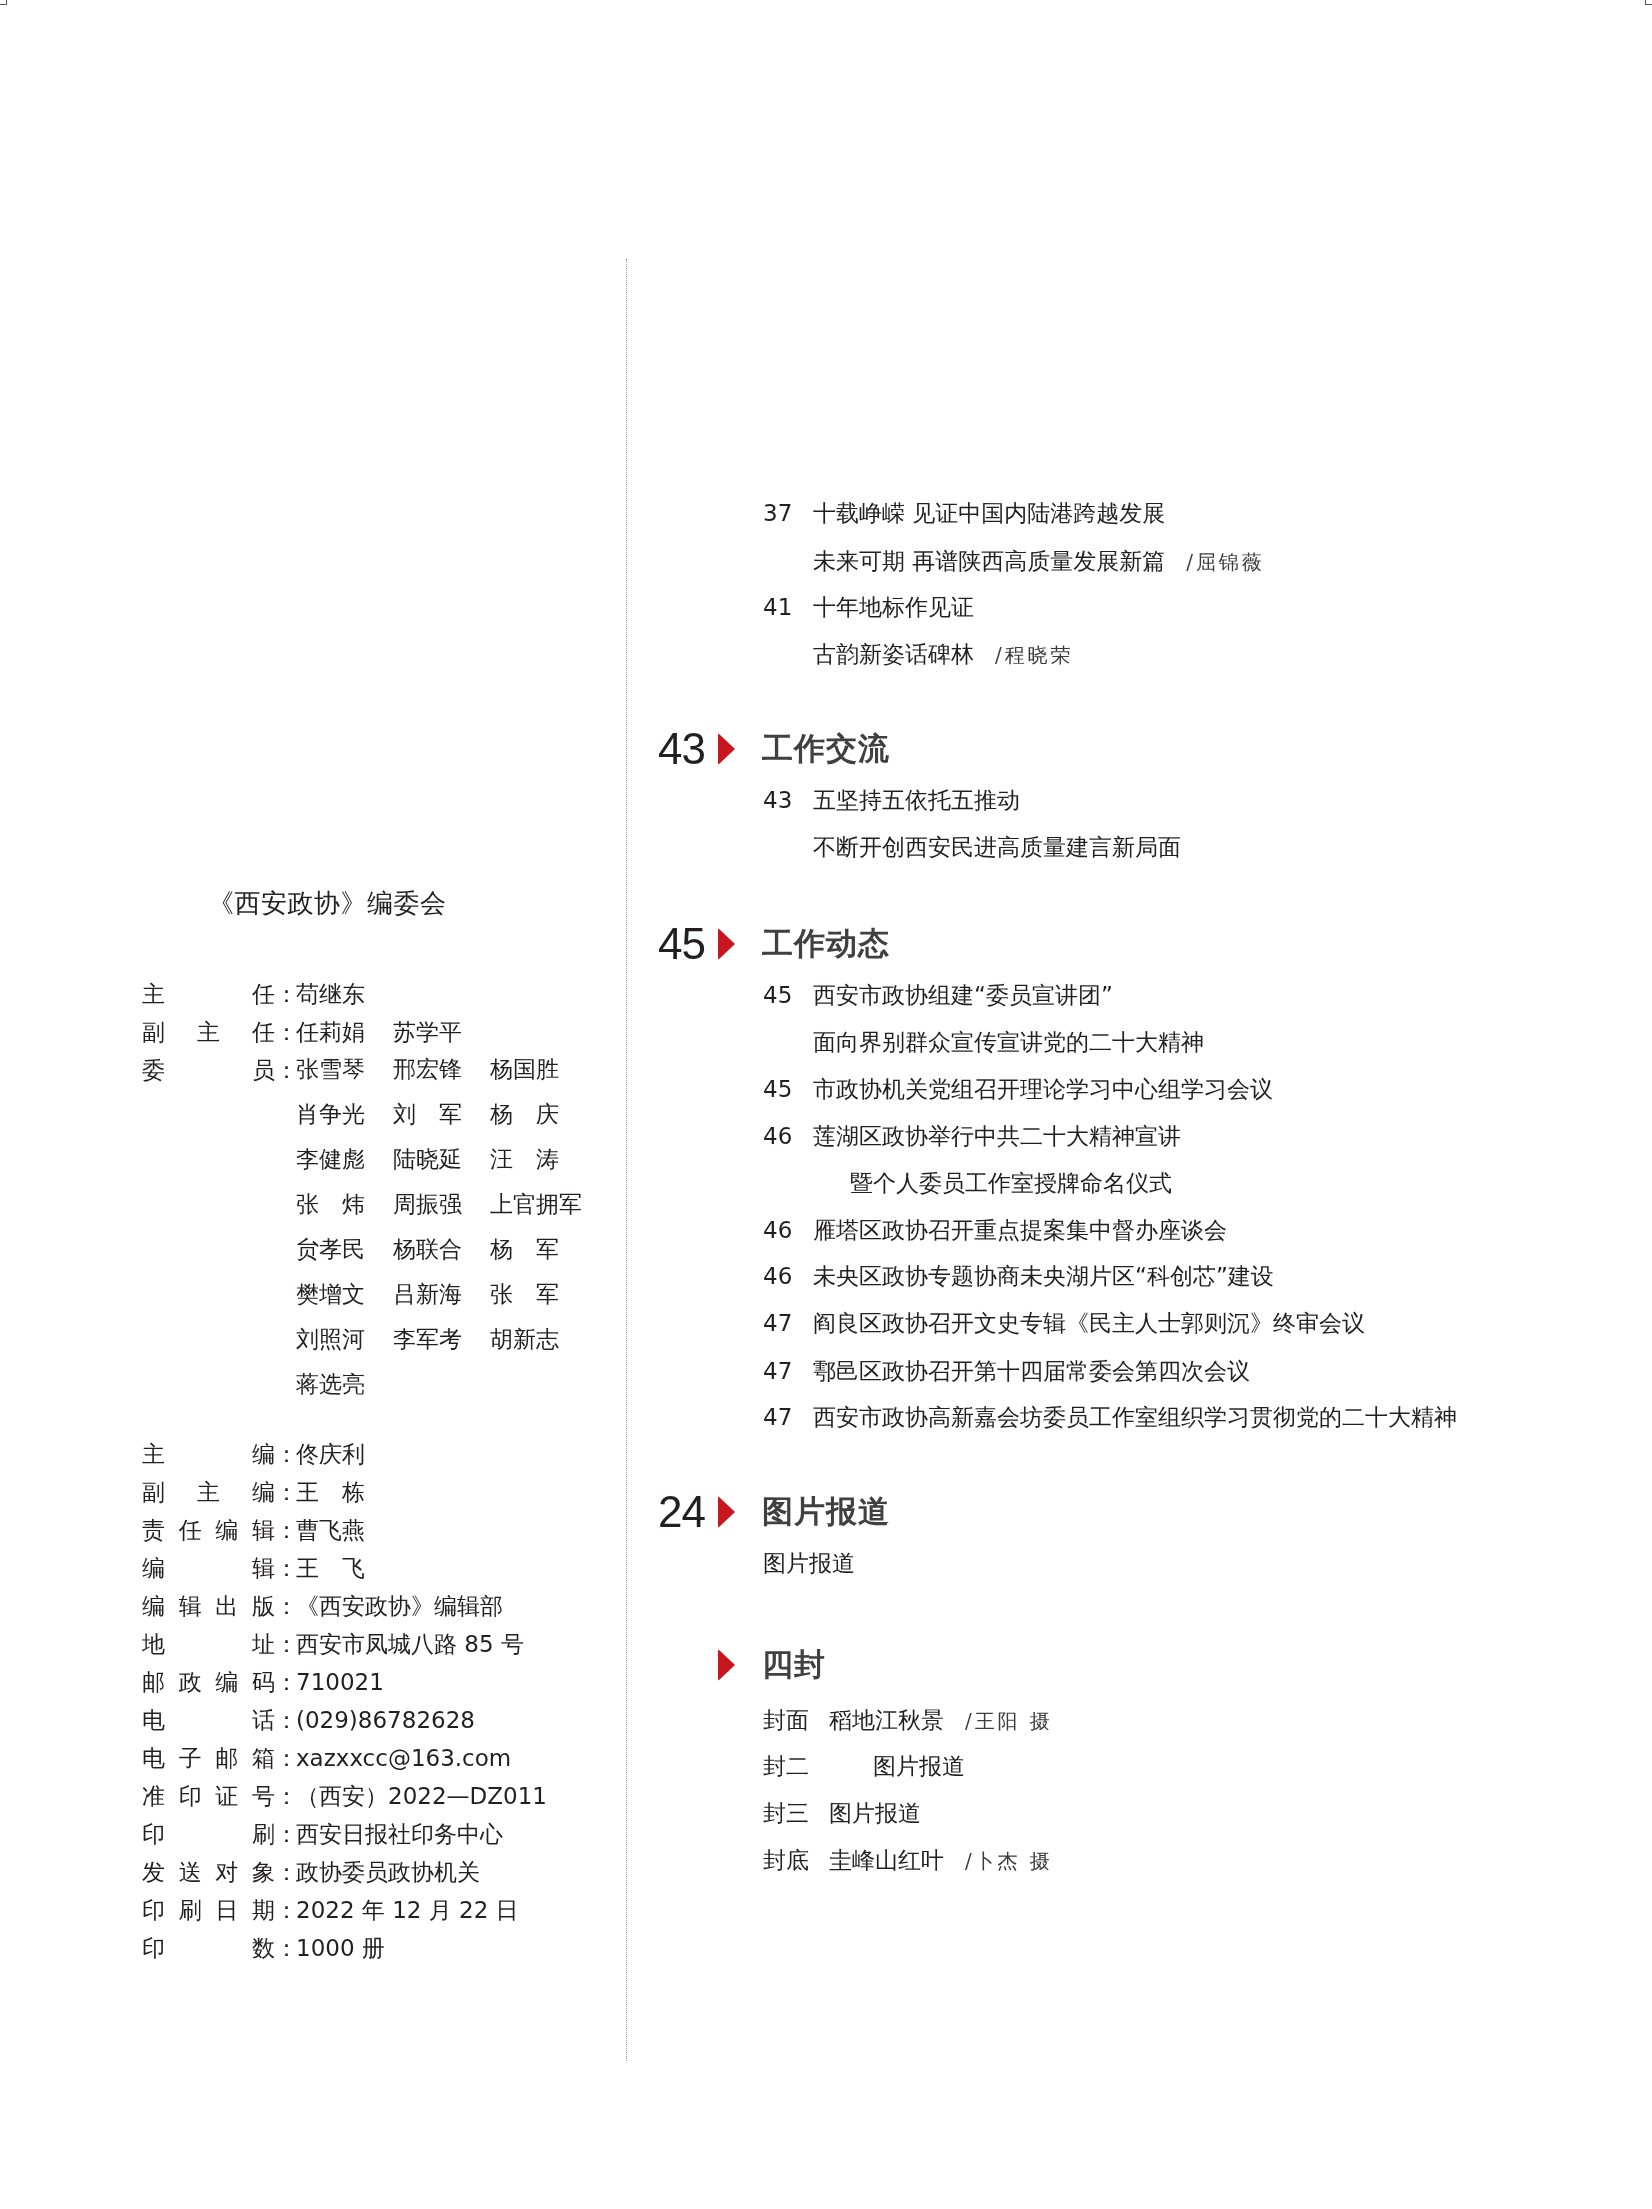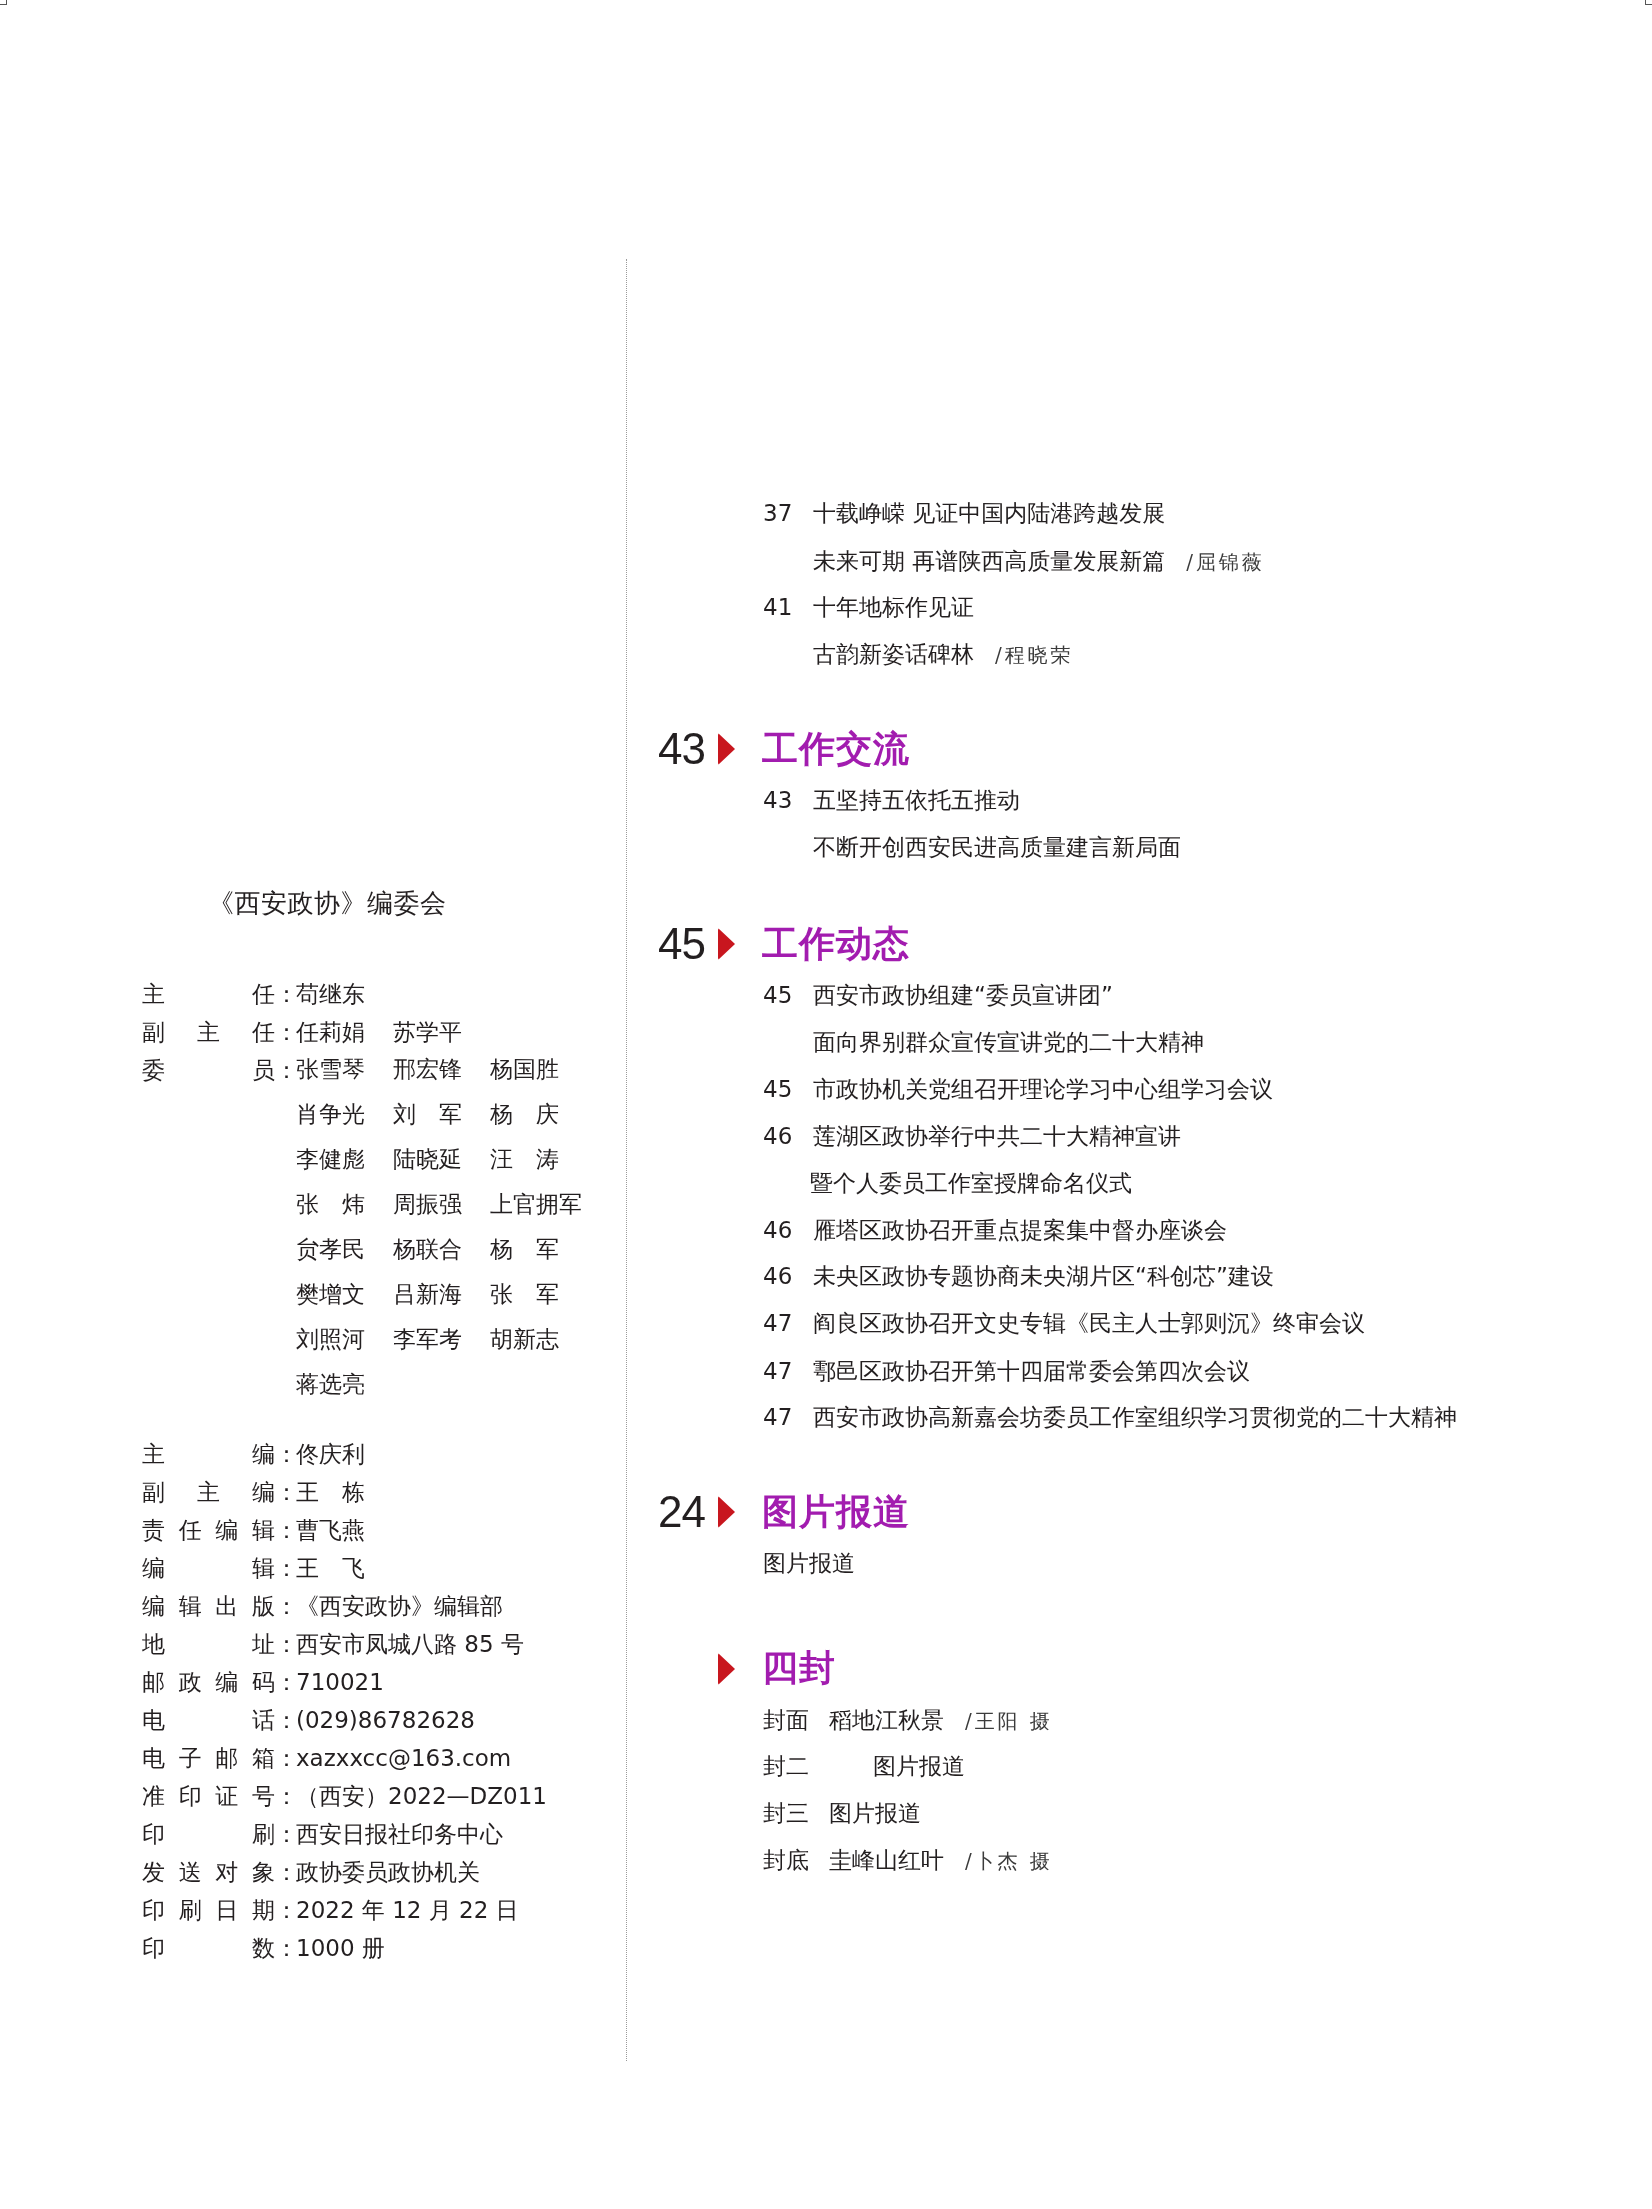--- a/index.html
+++ b/index.html
@@ -114,23 +114,23 @@
     .section-arrow {
       width: 0;
       height: 0;
       border-top: 16.4px solid transparent;
       border-bottom: 16.4px solid transparent;
       border-left: 17.4px solid #c8161e;
       border-radius: 1.9px;
       margin-right: 27px;
     }
     .section-title {
-      font-size: 36px;
+      font-size: 31px;
       font-weight: bold;
-      color: #a21caf;
+      color: #404040;
       letter-spacing: 1px;
     }
     .cover-label {
       width: 66px;
       display: inline-block;
     }
   </style>
 </head>
 <body>
 
@@ -369,21 +369,21 @@
       <span>面向界别群众宣传宣讲党的二十大精神</span>
     </div>
     <div class="toc-item" style="left:763px;top:1074px;">
       <span class="toc-page">45</span>
       <span>市政协机关党组召开理论学习中心组学习会议</span>
     </div>
     <div class="toc-item" style="left:763px;top:1121px;">
       <span class="toc-page">46</span>
       <span>莲湖区政协举行中共二十大精神宣讲</span>
     </div>
-    <div class="toc-item" style="left:760px;top:1168px;">
+    <div class="toc-item" style="left:800px;top:1168px;">
       <span class="toc-page"></span>
       <span>暨个人委员工作室授牌命名仪式</span>
     </div>
     <div class="toc-item" style="left:763px;top:1215px;">
       <span class="toc-page">46</span>
       <span>雁塔区政协召开重点提案集中督办座谈会</span>
     </div>
     <div class="toc-item" style="left:763px;top:1261px;">
       <span class="toc-page">46</span>
       <span>未央区政协专题协商未央湖片区“科创芯”建设</span>

